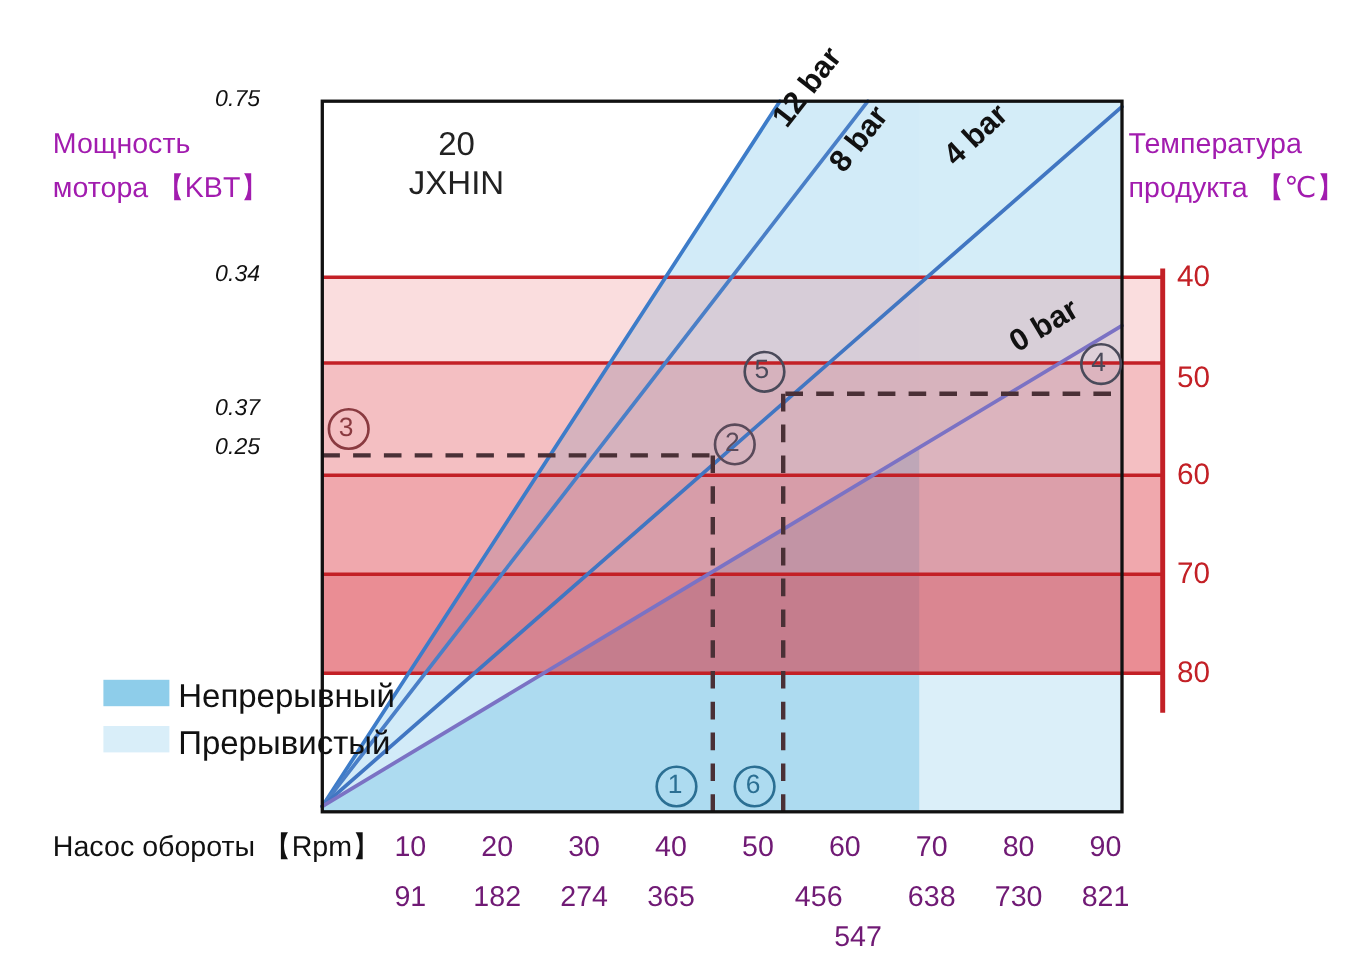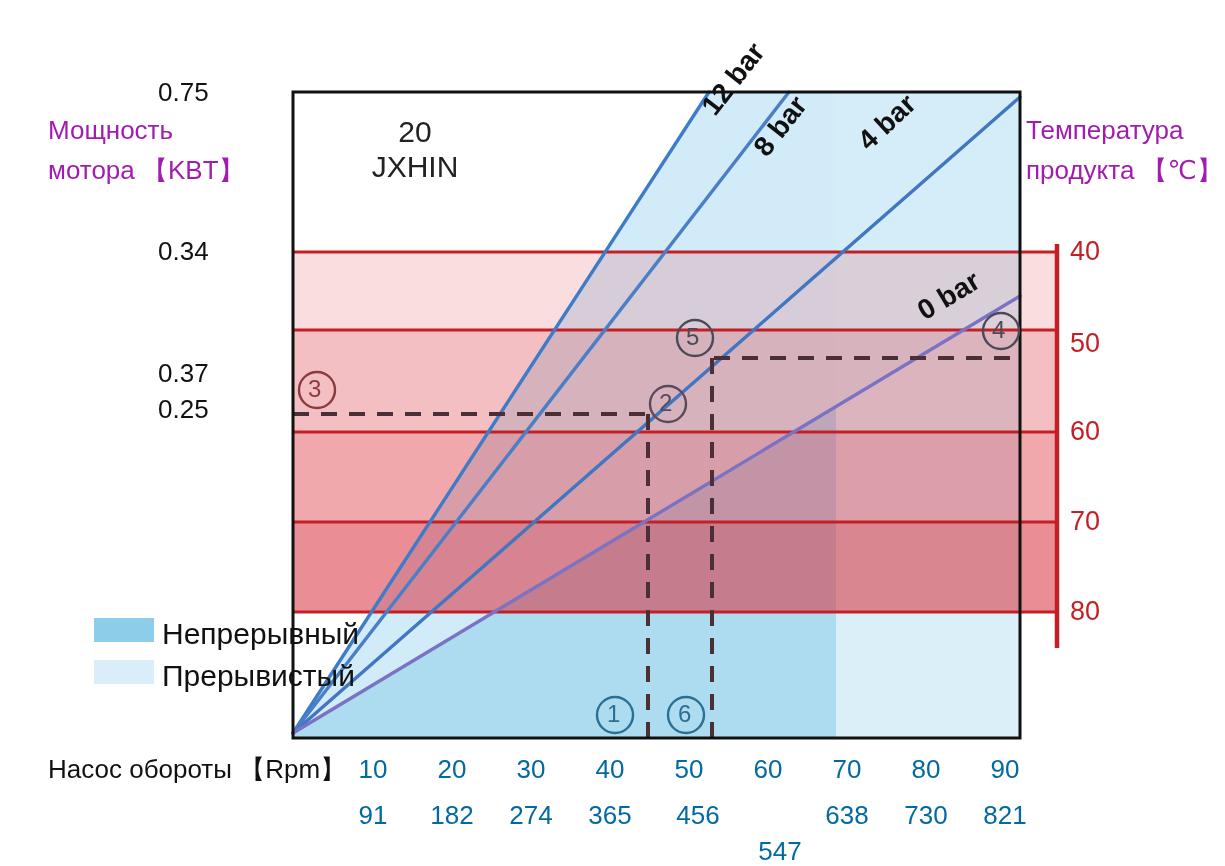--- a/index.html
+++ b/index.html
@@ -2,24 +2,24 @@
 <html><head>
 <meta charset="utf-8">
 <style>
   html,body{margin:0;padding:0;background:#fff;}
   body{width:1225px;height:866px;position:relative;overflow:hidden;
        font-family:"Liberation Sans","DejaVu Sans",sans-serif;color:#1a1a1a;}
   .abs{position:absolute;}
   #chart-root{position:absolute;left:0;top:0;width:1225px;height:866px;}
   svg#plot{position:absolute;left:0;top:0;width:1225px;height:866px;}
   .txt{position:absolute;white-space:nowrap;line-height:1;}
-  .ylab{font-size:26px;color:#111;text-align:left;}
+  .ylab{font-size:21px;color:#111;text-align:center;font-style:italic;}
   .axis-title{font-size:26px;color:#a21caf;line-height:1.45;}
   .tlab{font-size:27px;color:#c32026;}
-  .xnum{font-size:26px;color:#0369a1;text-align:center;}
+  .xnum{font-size:26px;color:#701a75;text-align:center;}
   .rownm{font-size:26px;color:#111;}
   .legtxt{font-size:30px;color:#111;}
   .barlab{font-size:28px;font-weight:bold;color:#111;transform-origin:0 0;}
   .model{font-size:30px;color:#222;text-align:center;line-height:1.25;}
 </style>
 </head>
 <body>
 
 <div id="chart-root">
 
@@ -168,19 +168,19 @@
   <div class="txt xnum" style="left:649px;top:756px;width:80px;"><span>50</span></div>
   <div class="txt xnum" style="left:728px;top:756px;width:80px;"><span>60</span></div>
   <div class="txt xnum" style="left:807px;top:756px;width:80px;"><span>70</span></div>
   <div class="txt xnum" style="left:886px;top:756px;width:80px;"><span>80</span></div>
   <div class="txt xnum" style="left:965px;top:756px;width:80px;"><span>90</span></div>
 
   <div class="txt xnum" style="left:333px;top:802px;width:80px;"><span>91</span></div>
   <div class="txt xnum" style="left:412px;top:802px;width:80px;"><span>182</span></div>
   <div class="txt xnum" style="left:491px;top:802px;width:80px;"><span>274</span></div>
   <div class="txt xnum" style="left:570px;top:802px;width:80px;"><span>365</span></div>
-  <div class="txt xnum" style="left:658px;top:802px;width:80px;"><span>456</span></div>
+  <div class="txt xnum" style="left:686px;top:802px;width:80px;text-align:right;"><span>456</span></div>
   <div class="txt xnum" style="left:740px;top:802px;width:80px;margin-top:36px;"><span>547</span></div>
   <div class="txt xnum" style="left:807px;top:802px;width:80px;"><span>638</span></div>
   <div class="txt xnum" style="left:886px;top:802px;width:80px;"><span>730</span></div>
   <div class="txt xnum" style="left:965px;top:802px;width:80px;"><span>821</span></div>
 
 </div>
 
 </body></html>

